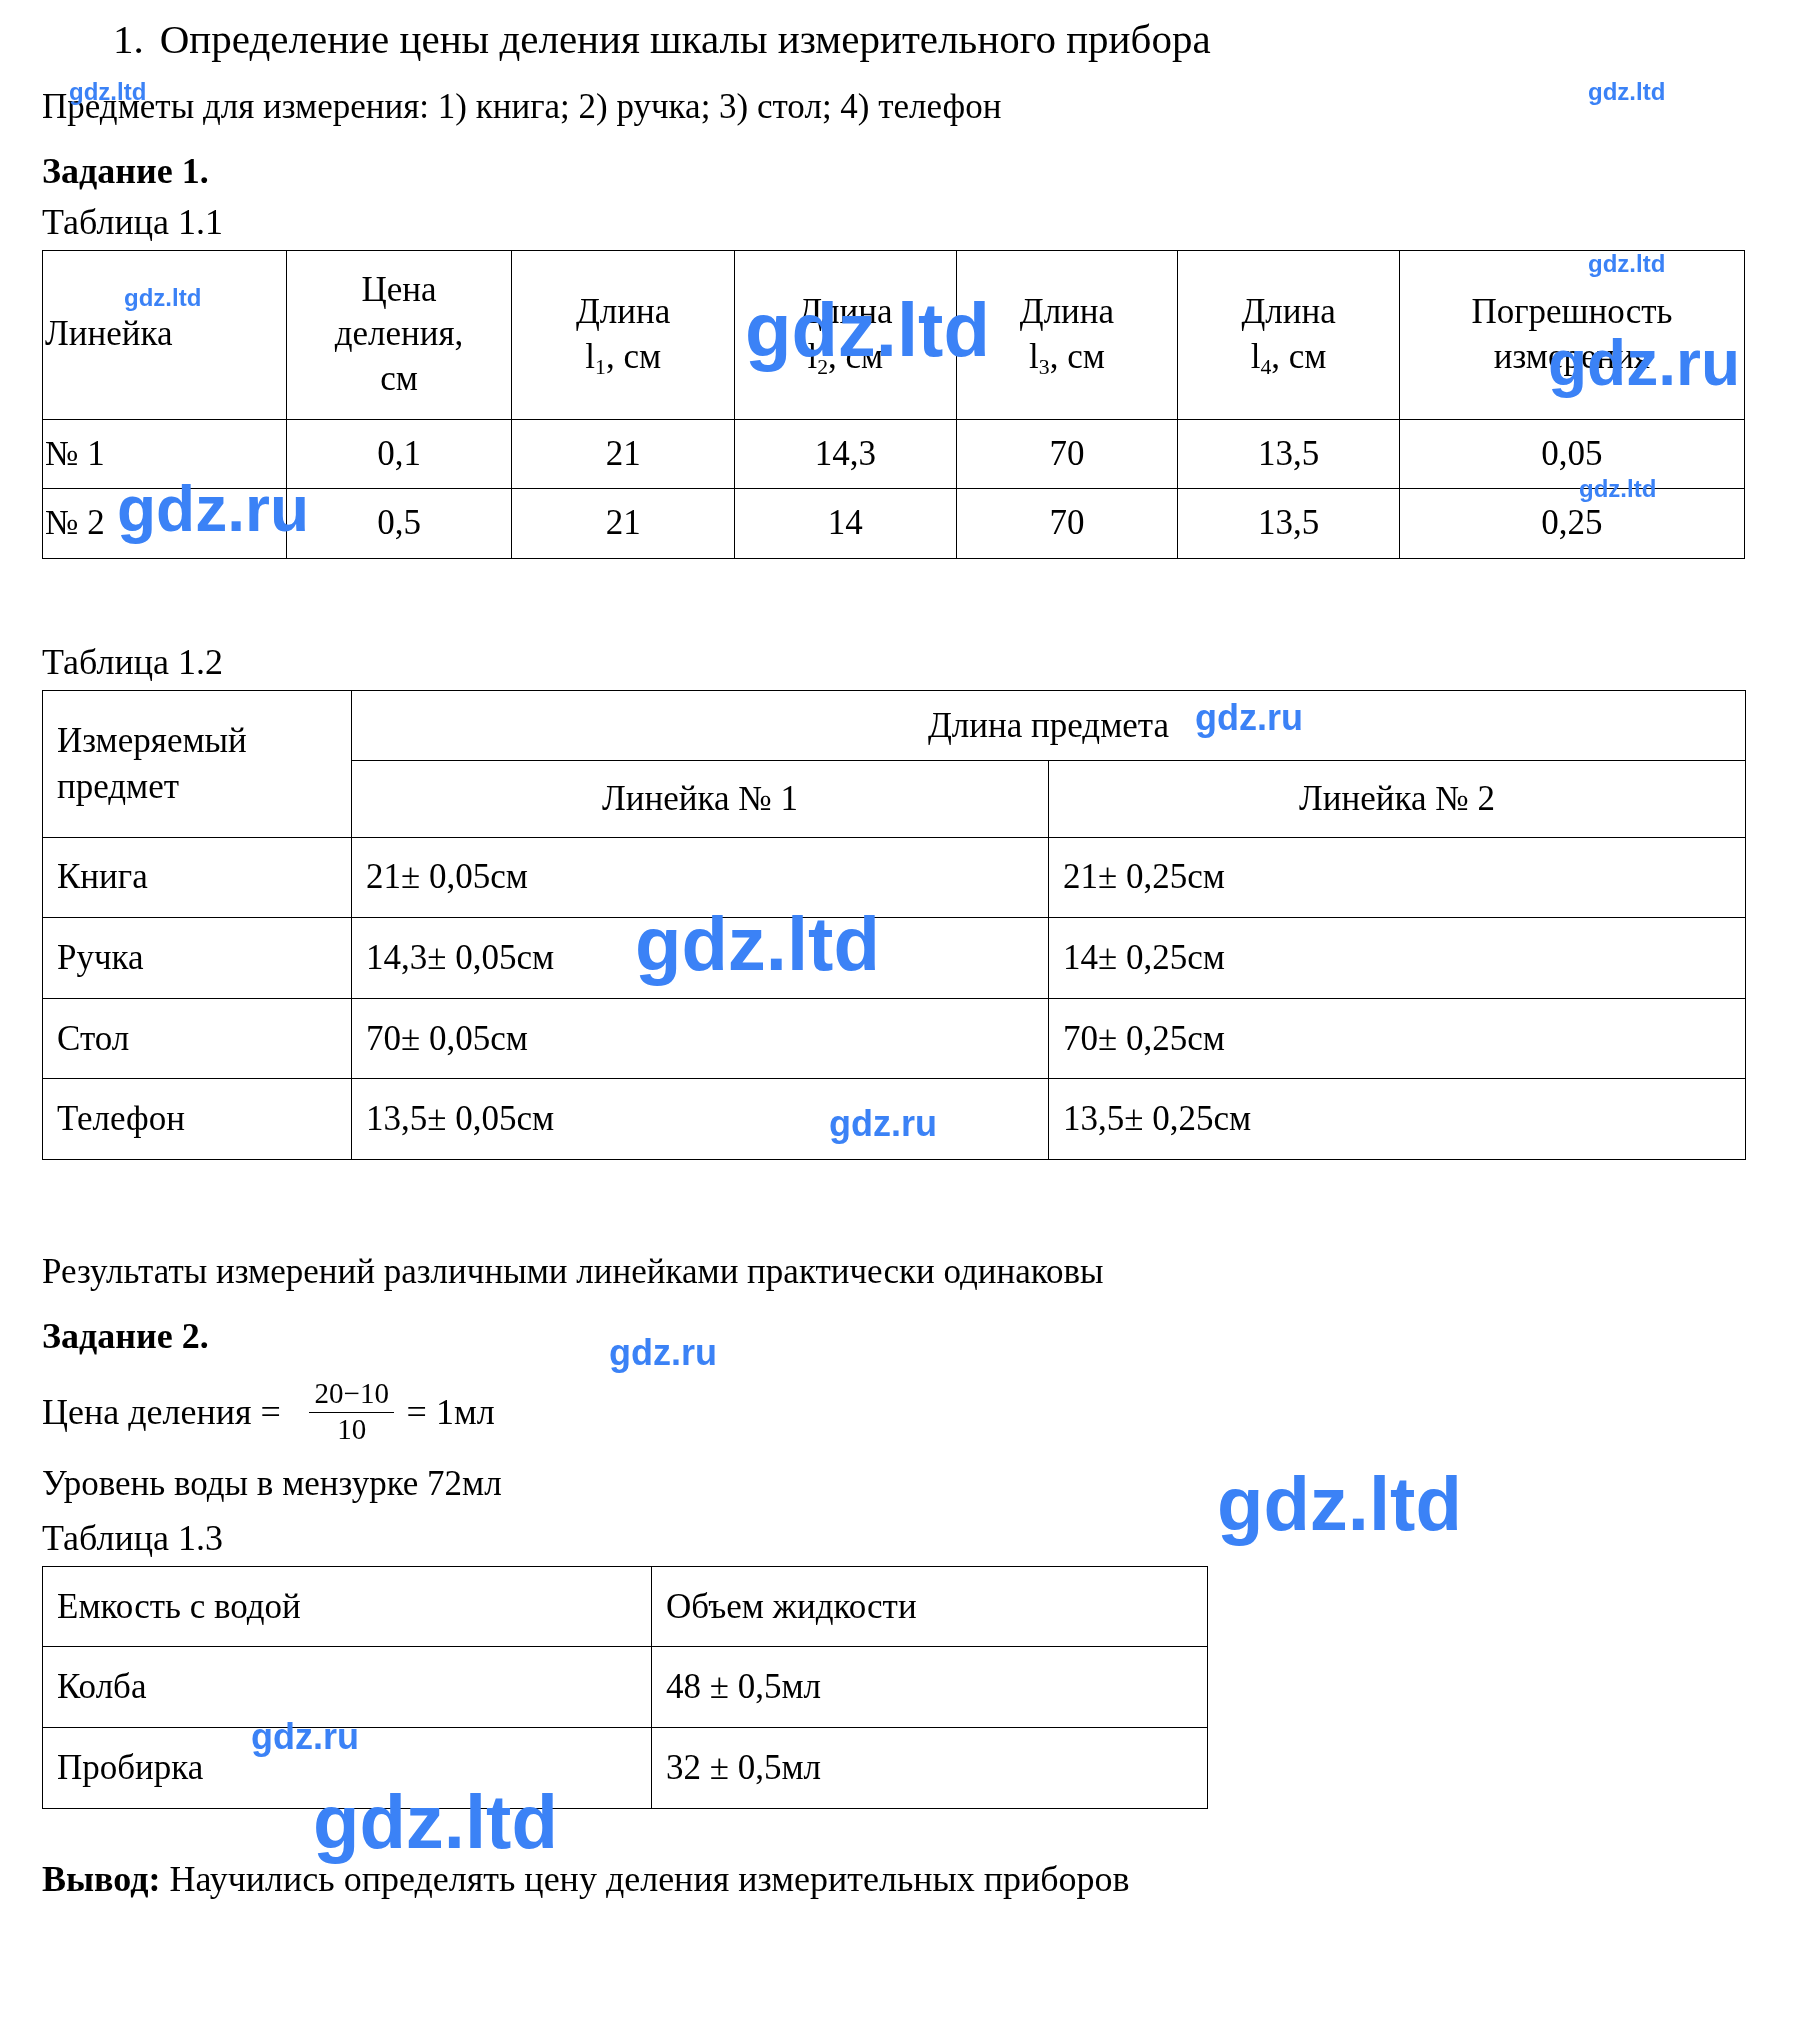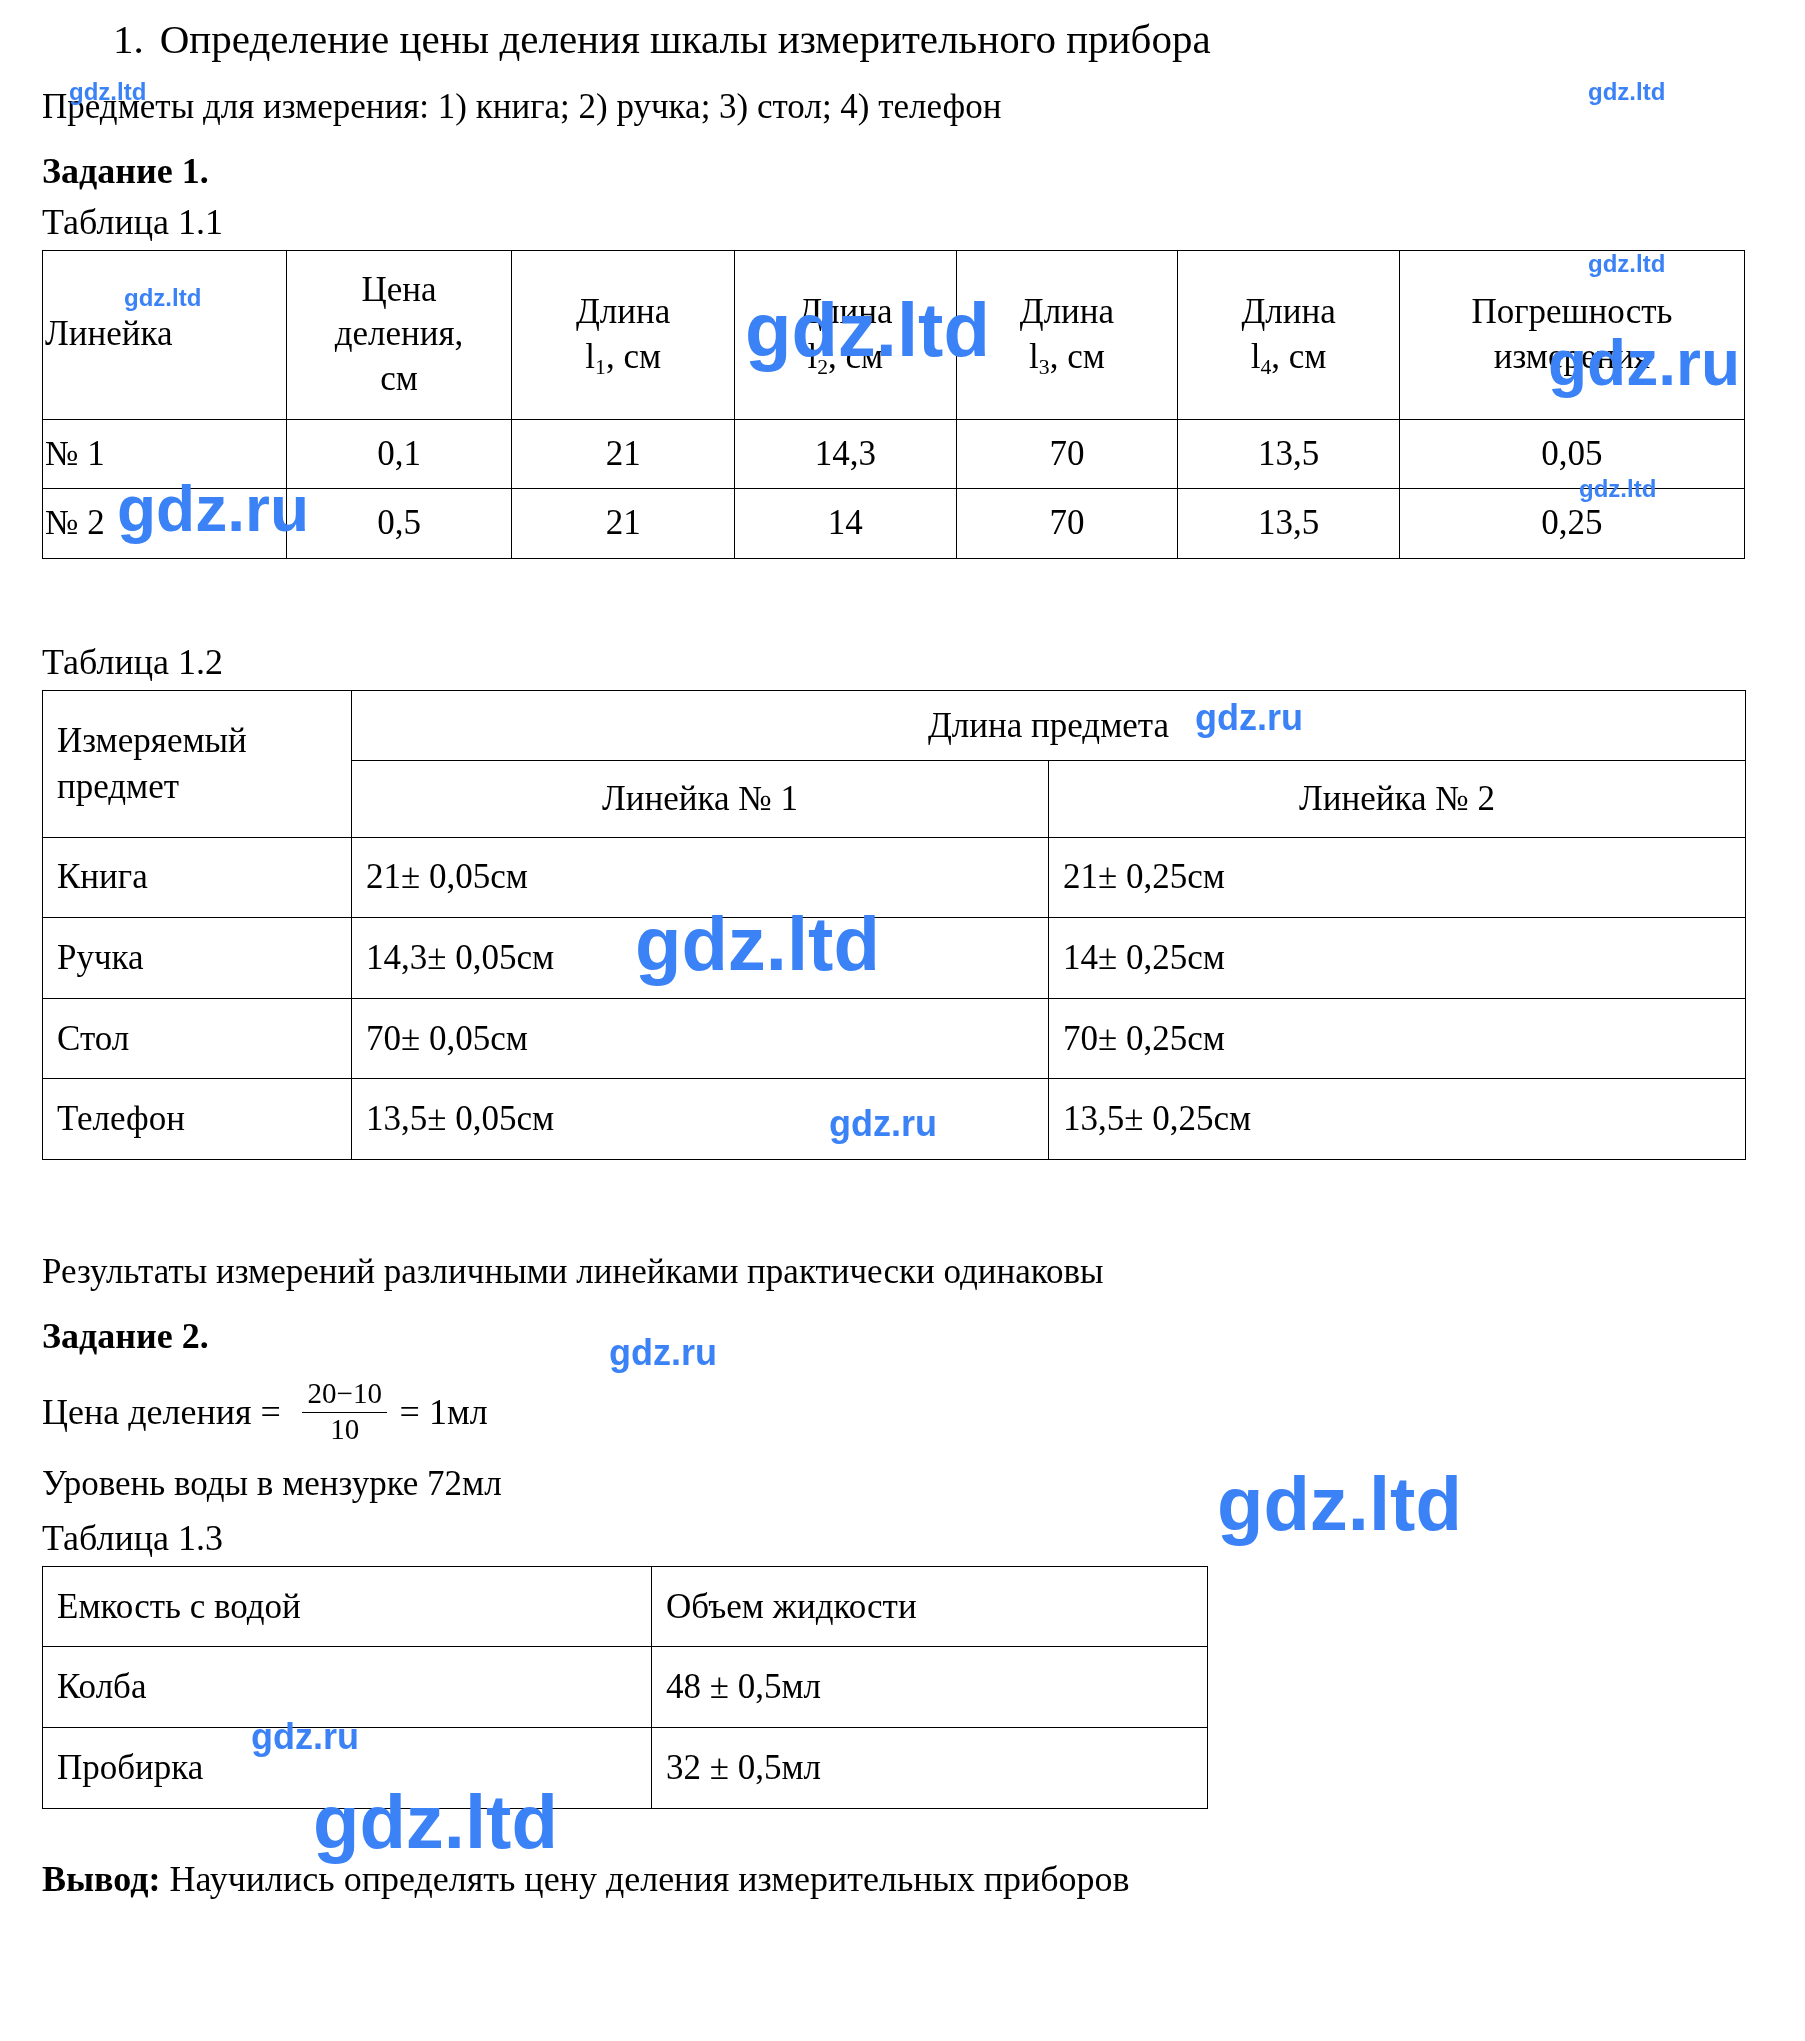--- a/index.html
+++ b/index.html
@@ -136,21 +136,21 @@
 
   .spacer-lg { height: 65px; }
 
   
   .formula-line {
     font-size: 36px;
     display: flex;
     align-items: center;
     margin: 21px 0 10.6px 0;
   }
-  .formula-line .lead { margin-right: 9px; }
+  .formula-line .lead { margin-right: 16px; }
   .frac {
     display: inline-flex;
     flex-direction: column;
     align-items: center;
     margin: 0 12.4px;
     vertical-align: middle;
     font-size: 29px;
     line-height: 1.08;
   }
   .frac .numer {

